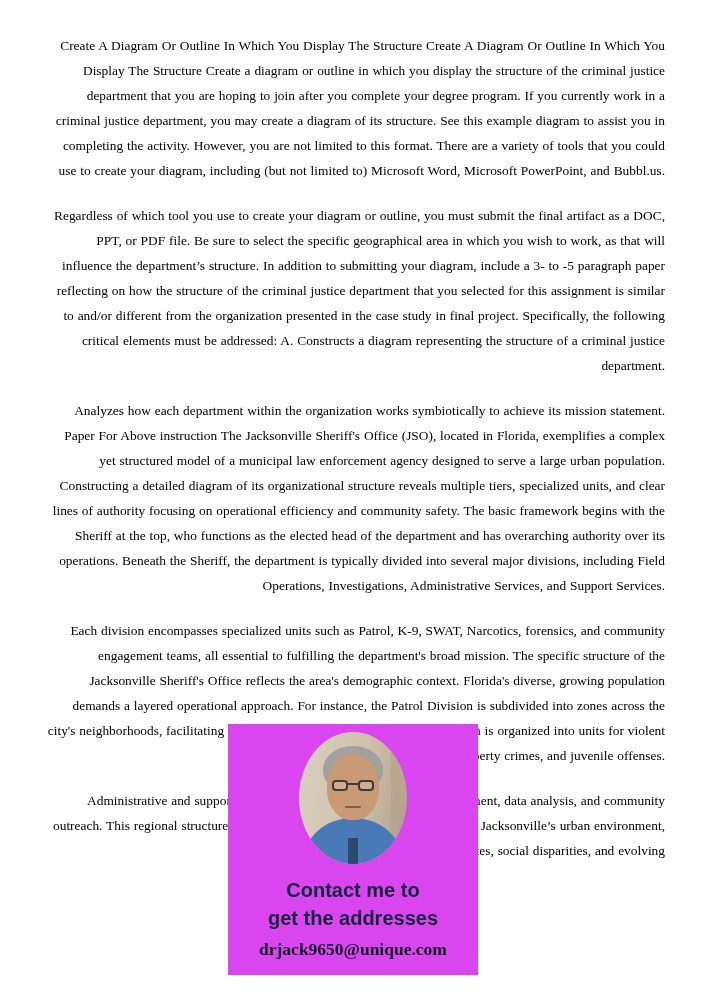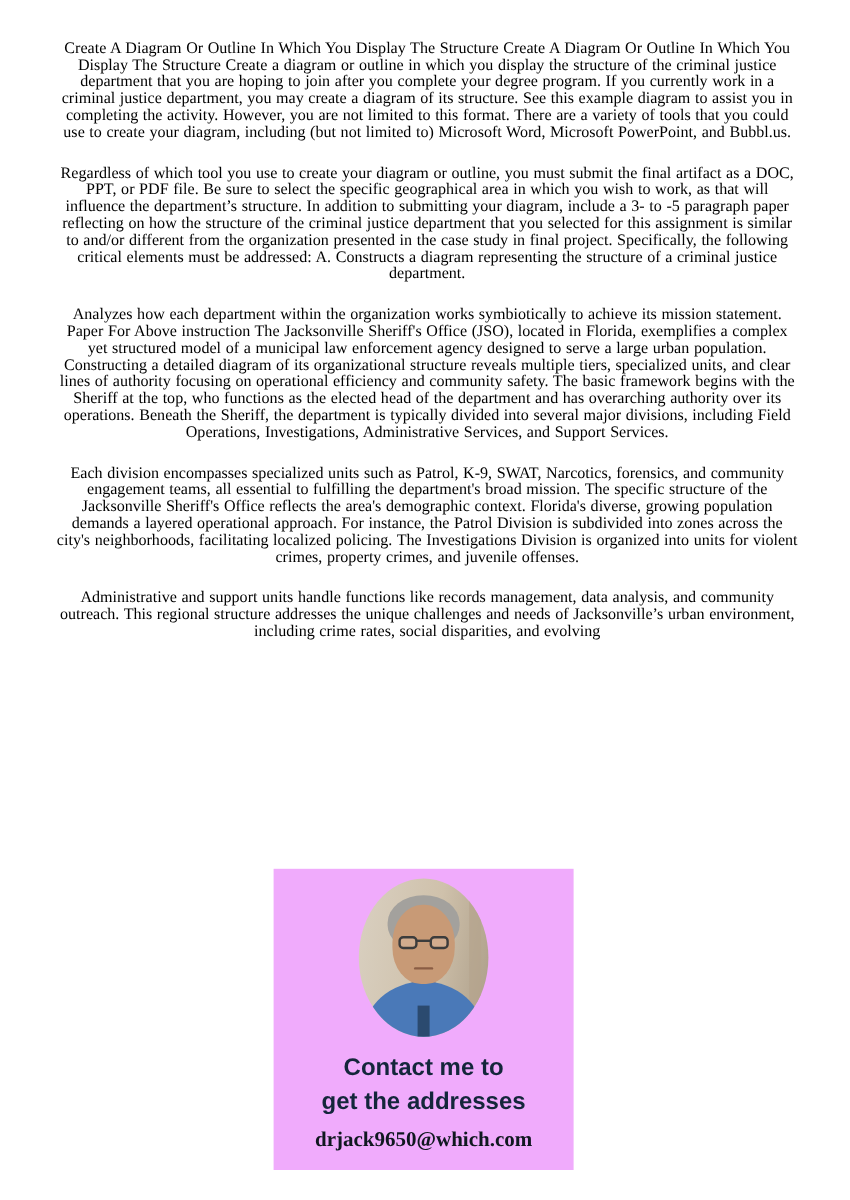--- a/index.html
+++ b/index.html
@@ -18,32 +18,32 @@
   }
   .doc-text {
     position: absolute;
     left: 47px;
     top: 33px;
     width: 618px;
   }
   .doc-text p {
     margin: 0 0 20px 0;
     font-size: 13.4px;
-    line-height: 14px;
-    text-align: center;
+    line-height: 25px;
+    text-align: right;
     word-spacing: 0.5px;
   }
   
   .overlay-card {
     position: absolute;
     left: 228px;
     top: 724px;
     width: 250px;
     height: 251px;
-    background: #f0abfc;
+    background: #d946ef;
     display: flex;
     flex-direction: column;
     align-items: center;
     box-sizing: border-box;
     padding-top: 8px;
   }
   .photo-oval {
     position: relative;
     width: 108px;
     height: 132px;
@@ -190,16 +190,16 @@
         <div class="lens left"></div>
         <div class="bridge"></div>
         <div class="lens right"></div>
       </div>
       <div class="mouth"></div>
     </div>
     <div class="headline">
       <span>Contact me to</span><br>
       <span>get the addresses</span>
     </div>
-    <div class="email">drjack9650@which.com</div>
+    <div class="email">drjack9650@unique.com</div>
   </div>
 
 </div>
 
 </body></html>

